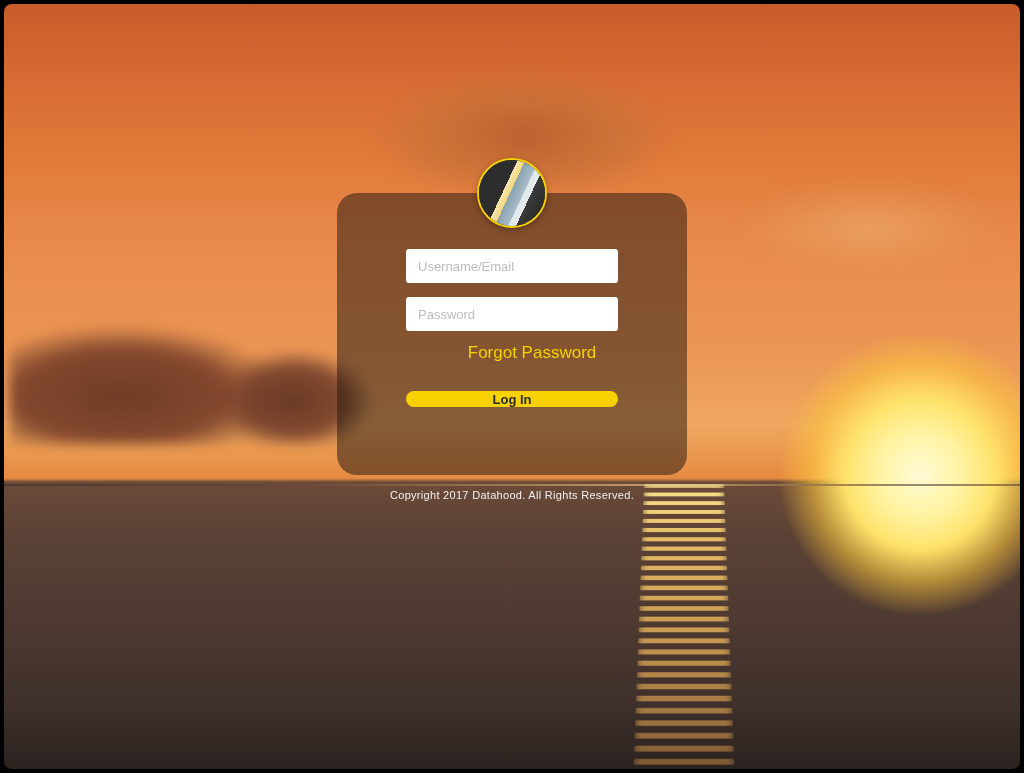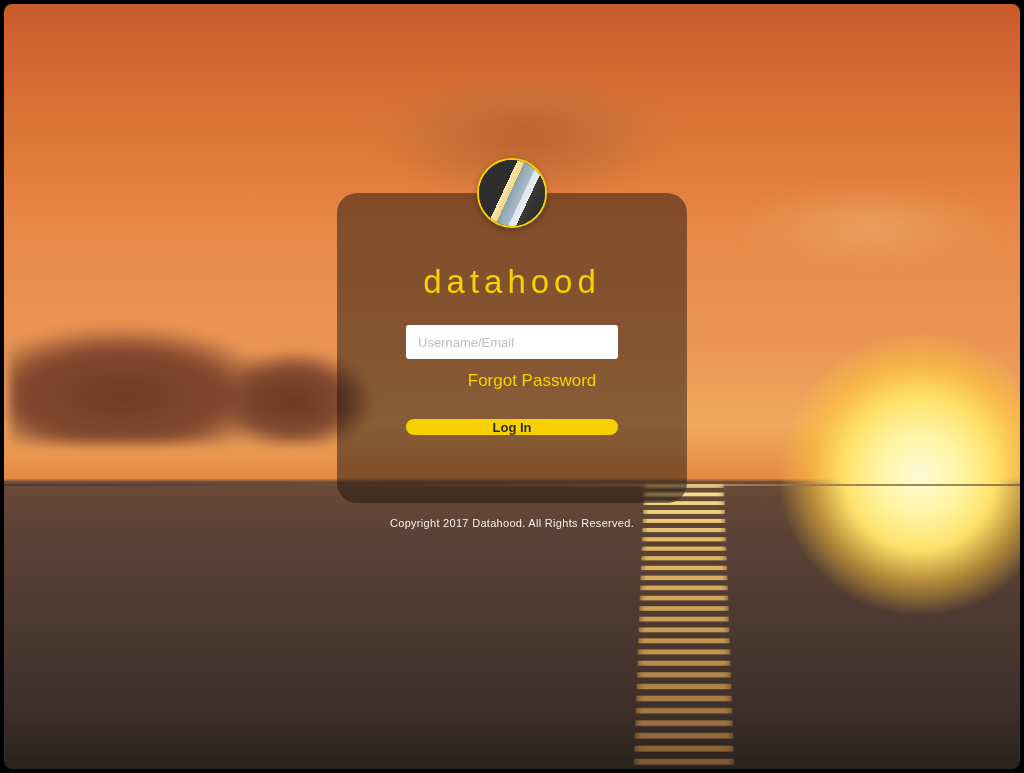--- a/index.html
+++ b/index.html
@@ -194,24 +194,24 @@
   <div class="sun"></div>
   <div class="horizon"></div>
   <div class="glitter"></div>
 
   <div class="center-wrap">
     <div class="avatar-ring">
       <div class="avatar-img"></div>
     </div>
 
     <div class="card">
-      <div class="logo">datahood</div>
 
       <input class="field" type="text" placeholder="Username/Email" style="">
 
+      <input class="field" type="password" placeholder="Password" style="">
 
       <a class="forgot">Forgot Password</a>
 
       <button class="login-btn">Log In</button>
     </div>
 
     <div class="copyright">Copyright 2017 Datahood. All Rights Reserved.</div>
   </div>
 </div>
 

